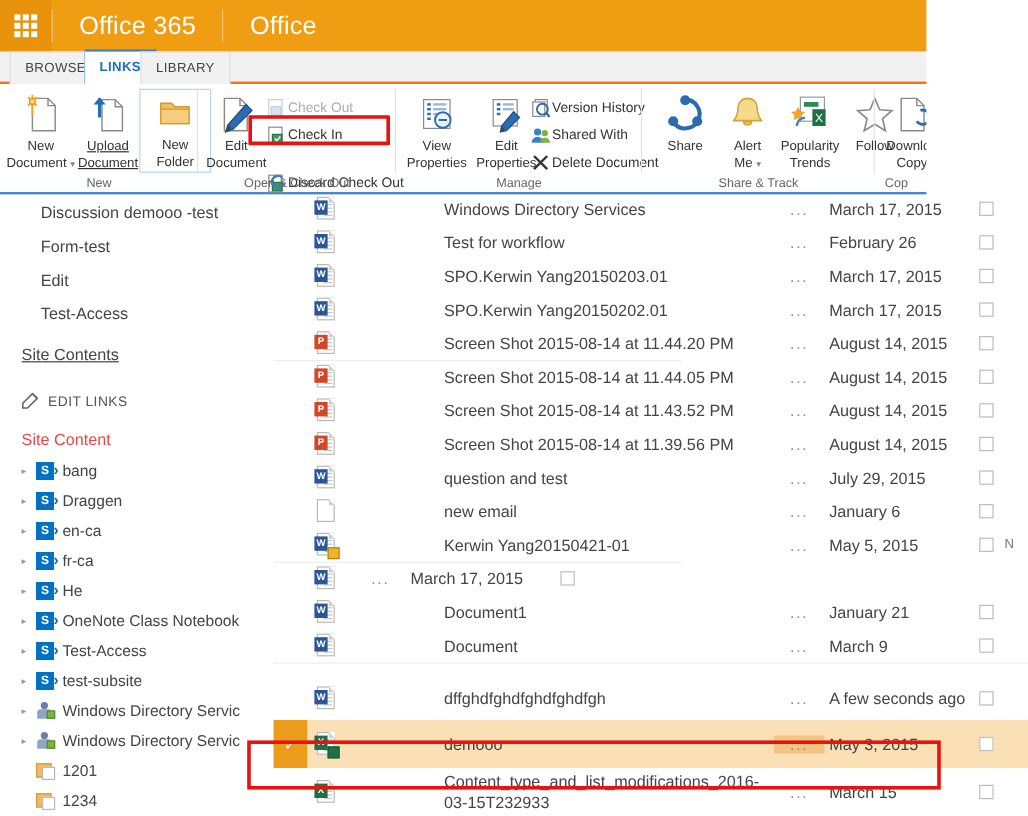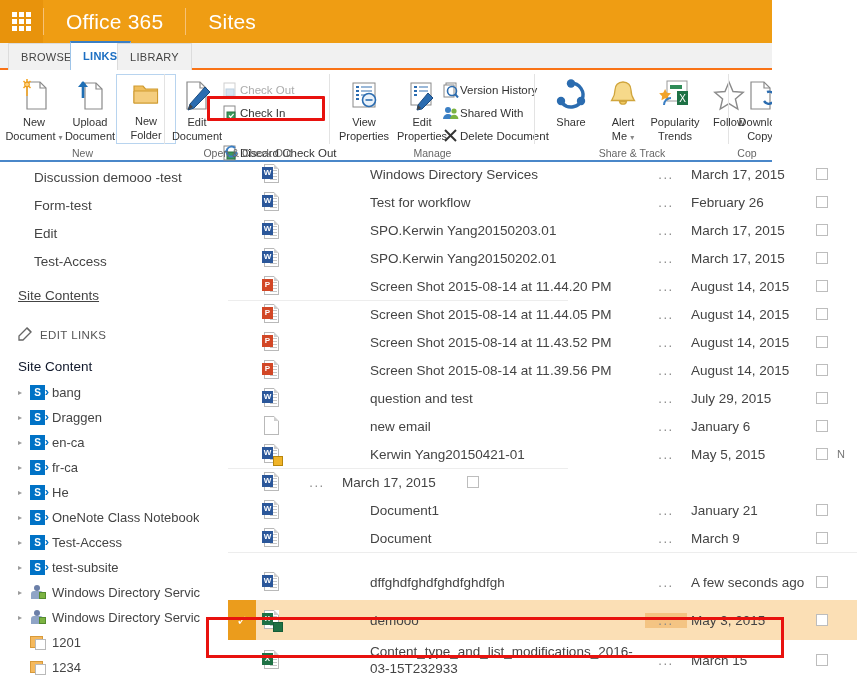--- a/index.html
+++ b/index.html
@@ -76,21 +76,21 @@
     position:absolute; border:3px solid #e8120e; border-radius:1px;
     pointer-events:none;
   }
 
   
   .leftnav { position:absolute; left:0; top:164px; width:228px; height:516px; background:#fff; }
   .qlitem { font-size:13.5px; color:#444; padding:0 0 0 34px; height:28px; line-height:28px; cursor:pointer; white-space:nowrap; }
   .qlitem.root { padding-left:18px; }
   .editlinks { display:flex; align-items:center; font-size:11.5px; color:#555; padding-left:18px; height:26px; cursor:pointer; letter-spacing:0.4px; }
   .editlinks .pen { margin-right:8px; }
-  .sc-head { font-size:13.5px; color:#0f172a; padding-left:18px; height:26px; line-height:26px; }
+  .sc-head { font-size:13.5px; color:#ef4444; padding-left:18px; height:26px; line-height:26px; }
   .treeitem {
     display:flex; align-items:center; height:25px; font-size:13px; color:#444;
     padding-left:18px; cursor:pointer; white-space:nowrap;
   }
   .treeitem .arrow { width:12px; font-size:8px; color:#999; flex:0 0 12px; }
   .treeitem .noarrow { width:12px; flex:0 0 12px; }
   .treeitem .tic { width:22px; flex:0 0 22px; display:flex; align-items:center; }
   .tlabel { overflow:hidden; }
 
   
@@ -148,21 +148,21 @@
           <i></i>
           <i></i>
           <i></i>
           <i></i>
           <i></i>
         </div>
     </div>
     <div class="suite-sep"></div>
     <div class="suite-link">Office 365</div>
     <div class="suite-sep"></div>
-    <div class="suite-link">Sites</div>
+    <div class="suite-link">Office</div>
   </div>
 
   <div class="tabstrip">
     <div class="tab plain" style="left:8px;">BROWSE</div>
     <div class="tab sel" style="left:70px;top:-2px;">LINKS</div>
     <div class="tab plain" style="left:117px;">LIBRARY</div>
   </div>
 
   <div class="ribbon">
 
@@ -180,21 +180,21 @@
             </g>
             <circle cx="8" cy="6.5" r="2.4" fill="#ffd27f" stroke="#e8930c" stroke-width="1"></circle>
           </svg>
         </div>
         <span class="lb">New</span>
         <span class="lb">
           <span>Document</span> <span style="font-size:8px;color:#888;">▾</span>
         </span>
       </div>
 
-      <div class="bigbtn" style="left:60px;">
+      <div class="bigbtn" style="left:60px;text-decoration:underline;">
         <div class="ic">
           <svg width="30" height="34" viewBox="0 0 30 34">
             <path d="M10 5 h11 l6 6 v20 h-17 z" fill="#fff" stroke="#8a8a8a" stroke-width="1.2"></path>
             <path d="M21 5 v6 h6" fill="none" stroke="#8a8a8a" stroke-width="1.2"></path>
             <line x1="8" y1="20" x2="8" y2="4" stroke="#1f6fb5" stroke-width="2.6"></line>
             <path d="M3 9 L8 3 L13 9 z" fill="#1f6fb5"></path>
           </svg>
         </div>
         <span class="lb">Upload</span>
         <span class="lb">Document</span>

